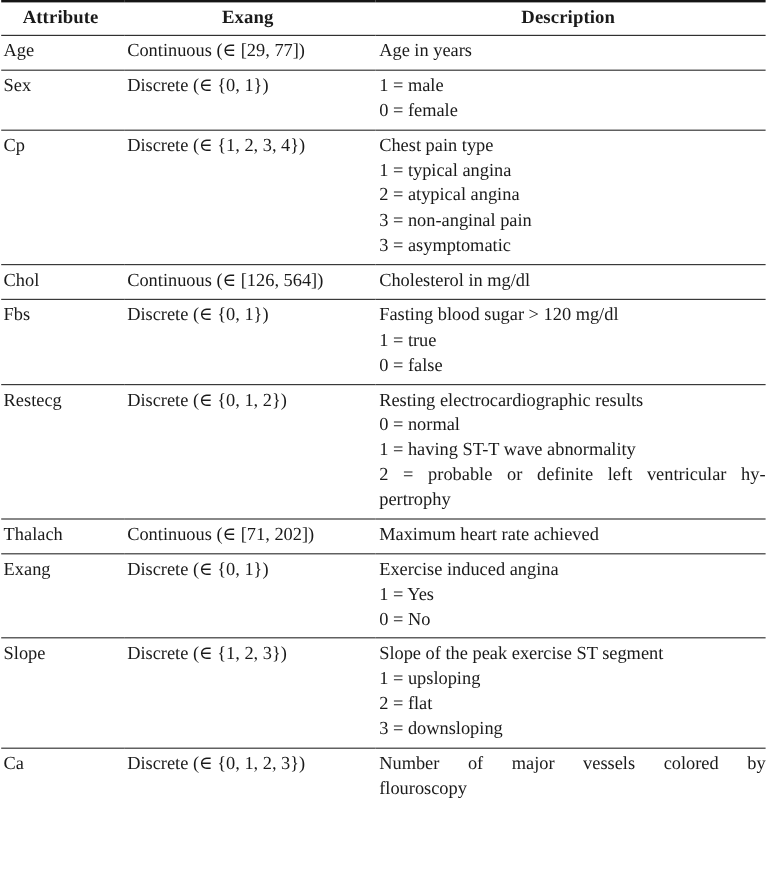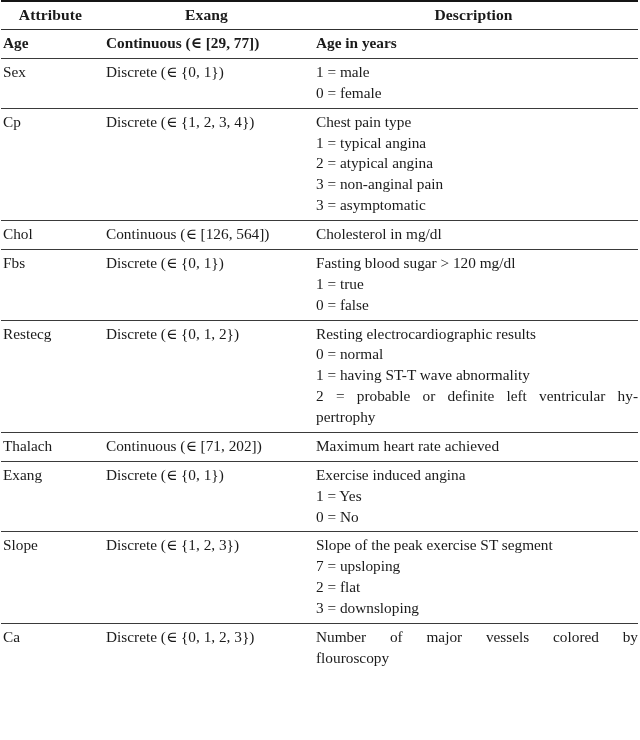--- a/index.html
+++ b/index.html
@@ -47,21 +47,20 @@
   }
 
   tbody td {
     border-top: 1.05px solid #3a3a3a;
     vertical-align: top;
     padding: 3px 6px 4px 2px;
     line-height: 1.365;
   }
   tbody tr:first-child td {
     border-top: 1.05px solid #3a3a3a;
-    font-weight: bold;
   }
 
   td.cell-attr { padding-left: 2px; }
   td.cell-type { padding-left: 2px; }
   td.cell-desc { padding-left: 3px; padding-right: 0px; margin-top: 20px; }
 
   .desc-line { display: block; white-space: nowrap; }
   .desc-line.justify {
     white-space: normal;
     text-align: justify;
@@ -154,21 +153,21 @@
             <span class="desc-line">Exercise induced angina</span>
             <span class="desc-line">1 = Yes</span>
             <span class="desc-line">0 = No</span>
           </td>
         </tr>
         <tr>
           <td class="cell-attr">Slope</td>
           <td class="cell-type">Discrete (∈ {1, 2, 3})</td>
           <td class="cell-desc">
             <span class="desc-line">Slope of the peak exercise ST segment</span>
-            <span class="desc-line">7 = upsloping</span>
+            <span class="desc-line">1 = upsloping</span>
             <span class="desc-line">2 = flat</span>
             <span class="desc-line">3 = downsloping</span>
           </td>
         </tr>
         <tr>
           <td class="cell-attr">Ca</td>
           <td class="cell-type">Discrete (∈ {0, 1, 2, 3})</td>
           <td class="cell-desc">
             <span class="desc-line justify">Number of major vessels colored by</span>
             <span class="desc-line">flouroscopy</span>

